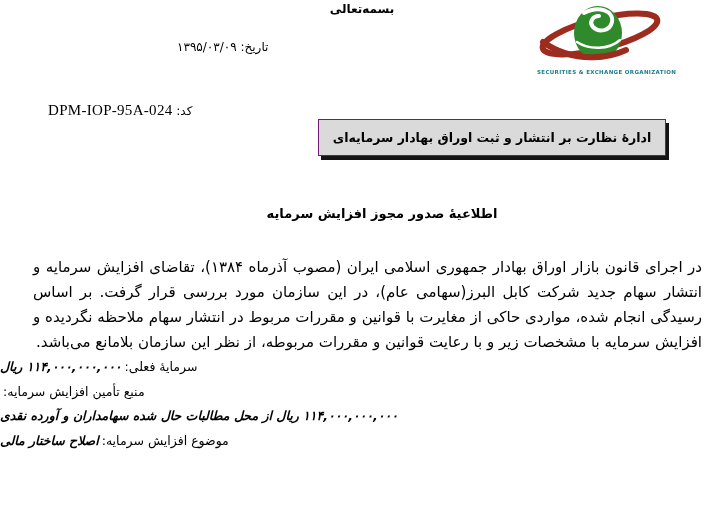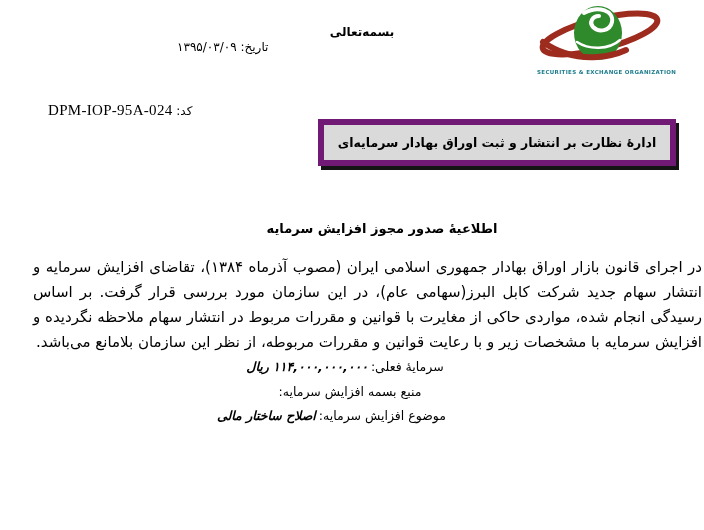--- a/index.html
+++ b/index.html
@@ -3,21 +3,21 @@
 <meta charset="utf-8">
 <style>
   html,body { margin:0; padding:0; background:#fff; }
   .page {
     position:relative; width:704px; height:530px; background:#ffffff;
     font-family:"DejaVu Sans", sans-serif; color:#000; overflow:hidden;
   }
 
   
   .bismillah {
-    position:absolute; top:25px; left:322px; width:80px; text-align:center;
+    position:absolute; top:2px; left:322px; width:80px; text-align:center;
     direction:rtl; font-size:12px; font-weight:bold;
   }
   .date-line {
     position:absolute; top:40px; left:170px; direction:rtl; font-size:12px;
     white-space:nowrap;
     margin-left:7px;
   }
   .code-line {
     position:absolute; top:66px; left:48px; direction:rtl; font-size:12px;
     white-space:nowrap;
@@ -38,46 +38,46 @@
     color:var(--teal,#1e7d8d); margin-top:-3px; white-space:nowrap;
   }
   .logo-en {
     font-size:5.5px; font-weight:bold; letter-spacing:0.35px;
     color:var(--teal,#1e7d8d); white-space:nowrap; margin-top:1px;
   }
 
   
   .banner {
     position:absolute; top:119px; left:318px; width:346px; height:35px;
-    background:#dadada; border:6px solid #701a75;
+    background:#dadada; border:1px solid #701a75;
     box-shadow:3px 4px 0 #141414;
     display:flex; align-items:center; justify-content:center;
     direction:rtl; font-weight:bold; font-size:12.5px; white-space:nowrap;
   }
 
   
   .doc-title {
     position:absolute; top:206px; left:60px; right:0; text-align:center;
-    direction:rtl; font-weight:bold; font-size:13px;margin-top:15px;
+    direction:rtl; font-weight:bold; font-size:13px;
   }
 
   
   .body-par {
     position:absolute; top:255px; left:33px; right:2px;
     direction:rtl; text-align:justify; font-size:15px; line-height:25px;
   }
 
   
   .details {
     position:absolute; top:355px; left:0; right:7px;
-    direction:rtl; text-align:center; font-size:12.5px; line-height:24.7px;
+    direction:rtl; text-align:left; font-size:12.5px; line-height:24.7px;
   }
   .drow { white-space:nowrap; }
   .drow.pad-sm { padding-right:7px; }
-  .drow.pad-lg { padding-right:44px;padding-left:10px; }
+  .drow.pad-lg { padding-right:44px; }
   .emph { font-weight:bold; font-style:italic; margin-right:3px; }
 </style>
 </head>
 <body>
 
 <div class="page">
 
   <div class="bismillah">بسمه‌تعالی</div>
 
   <div class="date-line">
@@ -109,20 +109,23 @@
 
   <div class="doc-title">اطلاعیهٔ صدور مجوز افزایش سرمایه</div>
 
   <div class="body-par">در اجرای قانون بازار اوراق بهادار جمهوری اسلامی ایران (مصوب آذرماه ۱۳۸۴)، تقاضای افزایش سرمایه و انتشار سهام جدید شرکت کابل البرز(سهامی عام)، در این سازمان مورد بررسی قرار گرفت. بر اساس رسیدگی انجام شده، مواردی حاکی از مغایرت با قوانین و مقررات مربوط در انتشار سهام ملاحظه نگردیده و افزایش سرمایه با مشخصات زیر و با رعایت قوانین و مقررات مربوطه، از نظر این سازمان بلامانع می‌باشد.</div>
 
   <div class="details">
     <div class="drow pad-sm">
       <span>سرمایهٔ فعلی:</span><span class="emph">۱۱۴,۰۰۰,۰۰۰,۰۰۰ ریال</span>
     </div>
     <div class="drow">
-      <span>منبع بسمه افزایش سرمایه:</span><span class="emph"></span>
+      <span>منبع تأمین افزایش سرمایه:</span><span class="emph"></span>
+    </div>
+    <div class="drow">
+      <span></span><span class="emph">۱۱۴,۰۰۰,۰۰۰,۰۰۰ ریال از محل مطالبات حال شده سهامداران و آورده نقدی</span>
     </div>
     <div class="drow pad-lg">
       <span>موضوع افزایش سرمایه:</span><span class="emph">اصلاح ساختار مالی</span>
     </div>
   </div>
 
 </div>
 
 </body></html>

